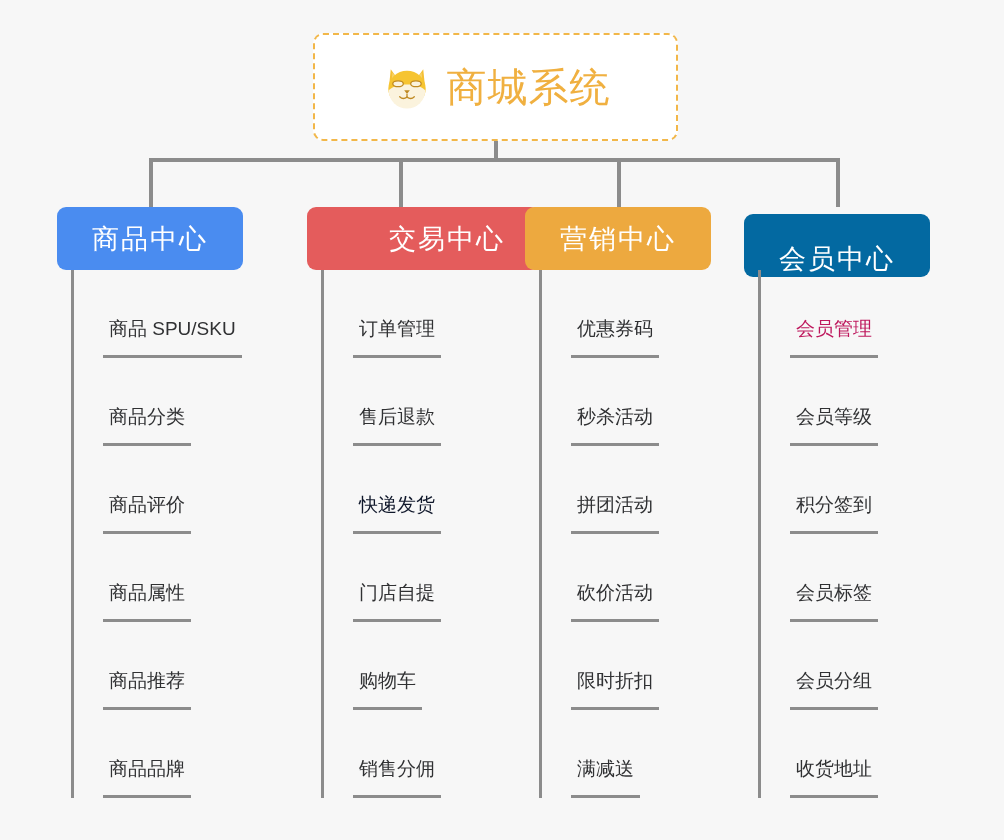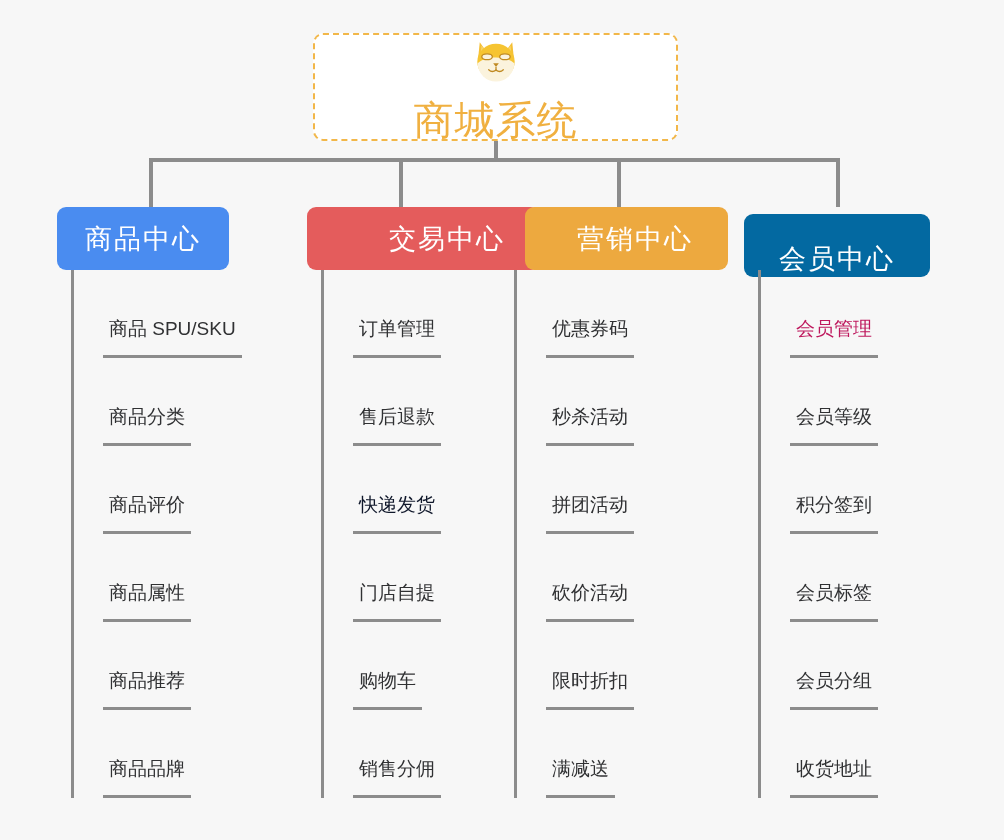--- a/index.html
+++ b/index.html
@@ -27,21 +27,20 @@
     width: 365px;
     height: 108px;
     box-sizing: border-box;
     background: #ffffff;
     border: 2px dashed #f2b749;
     border-radius: 10px;
     display: flex;
     align-items: center;
     justify-content: center;
     gap: 14px;
-    flex-direction: column;
   }
   .root-emoji {
     width: 52px;
     height: 52px;
     position: relative;
     flex: 0 0 auto;
   }
   .root-title {
     font-size: 40px;
     color: #f0b040;
@@ -129,27 +128,27 @@
     <span class="root-title" style="color: rgb(240, 176, 64);">商城系统</span>
   </div>
 
   <div class="line line-v" style="left: 494px; top: 141px; height: 21px; background: rgb(140, 140, 140);"></div>
   <div class="line line-h" style="left: 149px; top: 158px; width: 691px; background: rgb(140, 140, 140);"></div>
   <div class="line line-v" style="left: 149px; top: 158px; height: 49px; background: rgb(140, 140, 140);"></div>
   <div class="line line-v" style="left: 399px; top: 158px; height: 49px; background: rgb(140, 140, 140);"></div>
   <div class="line line-v" style="left: 617px; top: 158px; height: 49px; background: rgb(140, 140, 140);"></div>
   <div class="line line-v" style="left: 836px; top: 158px; height: 49px; background: rgb(140, 140, 140);"></div>
 
-  <div class="cat-box" style="left: 57px; top: 207px; width: 172px; background: rgb(74, 140, 240);">
+  <div class="cat-box" style="left: 57px; top: 207px; width: 186px; background: rgb(74, 140, 240);">
     <span>商品中心</span>
   </div>
   <div class="cat-box" style="left: 307px; top: 207px; width: 186px; background: rgb(228, 92, 92); padding-left: 47px;">
     <span>交易中心</span>
   </div>
-  <div class="cat-box" style="left: 525px; top: 207px; width: 186px; background: rgb(237, 169, 63); padding-left: 17px;">
+  <div class="cat-box" style="left: 525px; top: 207px; width: 186px; background: rgb(237, 169, 63);">
     <span>营销中心</span>
   </div>
   <div class="cat-box" style="left: 744px; top: 214px; width: 186px; background: #0369a1; align-items: flex-end;">
     <span>会员中心</span>
   </div>
 
   <div class="branch" style="left:71px;">
     <div class="spine" style="height: 528px; background: rgb(140, 140, 140);"></div>
     <div class="leaf">
         <span class="leaf-inner" style="color: rgb(48, 49, 51); border-bottom-color: rgb(140, 140, 140);">商品 SPU/SKU</span>
@@ -186,21 +185,21 @@
         <span class="leaf-inner" style="color: rgb(48, 49, 51); border-bottom-color: rgb(140, 140, 140);">门店自提</span>
       </div>
     <div class="leaf">
         <span class="leaf-inner" style="color: rgb(48, 49, 51); border-bottom-color: rgb(140, 140, 140);">购物车</span>
       </div>
     <div class="leaf">
         <span class="leaf-inner" style="color: rgb(48, 49, 51); border-bottom-color: rgb(140, 140, 140);">销售分佣</span>
       </div>
   </div>
 
-  <div class="branch" style="left:514px;">
+  <div class="branch" style="left:539px;">
     <div class="spine" style="height: 528px; background: rgb(140, 140, 140);"></div>
     <div class="leaf">
         <span class="leaf-inner" style="color: rgb(48, 49, 51); border-bottom-color: rgb(140, 140, 140);">优惠券码</span>
       </div>
     <div class="leaf">
         <span class="leaf-inner" style="color: rgb(48, 49, 51); border-bottom-color: rgb(140, 140, 140);">秒杀活动</span>
       </div>
     <div class="leaf">
         <span class="leaf-inner" style="color: rgb(48, 49, 51); border-bottom-color: rgb(140, 140, 140);">拼团活动</span>
       </div>

